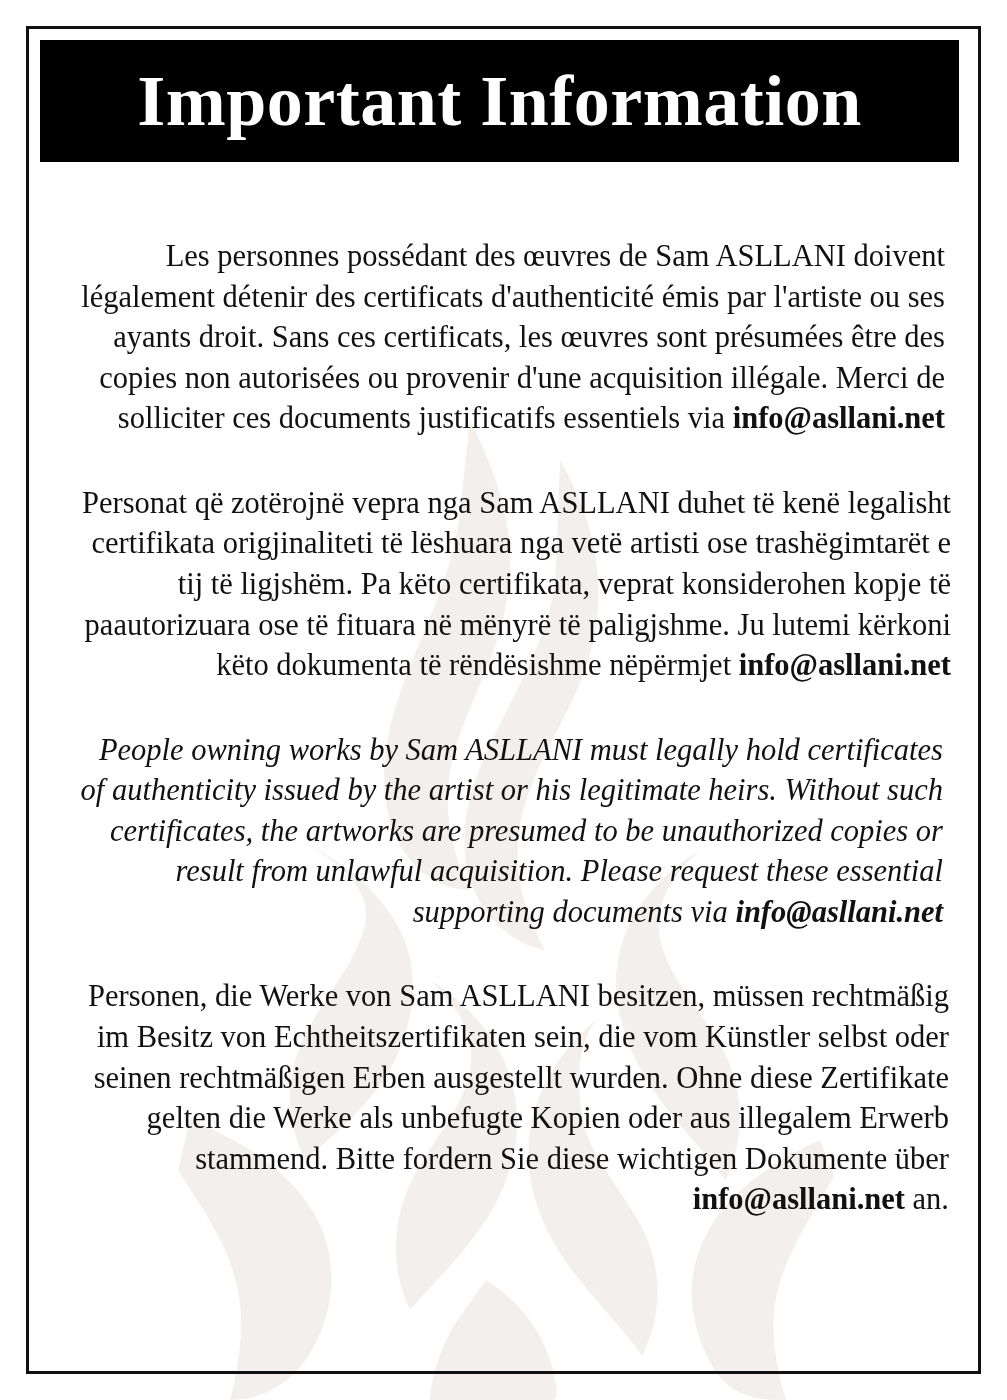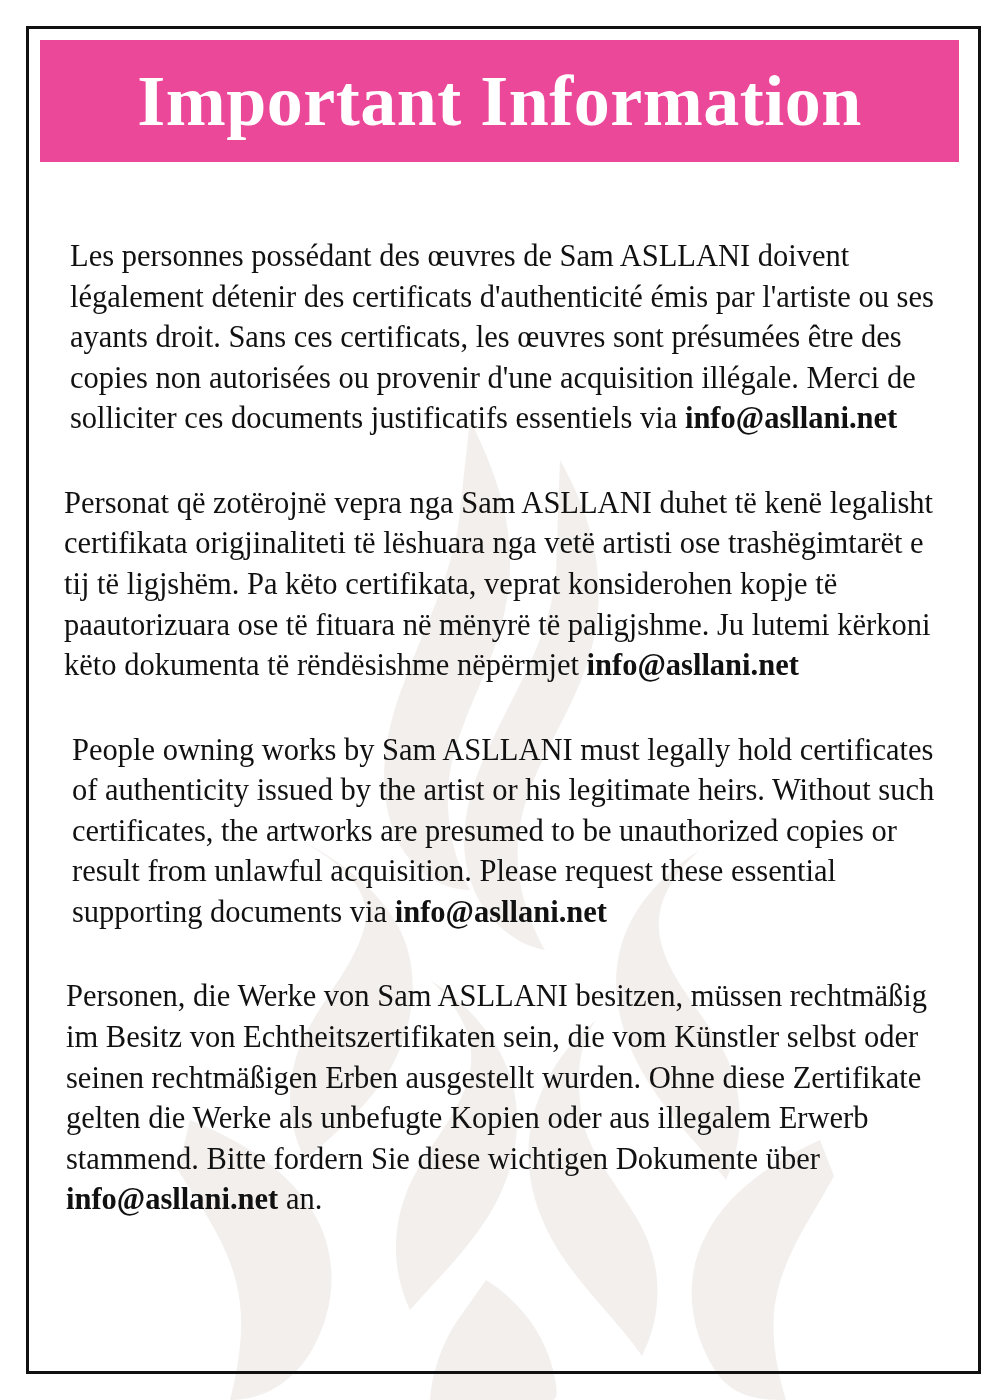--- a/index.html
+++ b/index.html
@@ -48,21 +48,21 @@
     position: absolute;
     left: 33px;
     top: 33px;
     width: 941px;
     height: 1334px;
     box-sizing: border-box;
     padding: 7px 7px 0 7px;
   }
 
   .title-bar {
-    background: #ec4899;
+    background: #000000;
     height: 122px;
     display: flex;
     align-items: center;
     justify-content: center;
     margin: 0 8px 0 0;
   }
   .title-bar .title {
     color: #ffffff;
     font-family: "Liberation Serif", serif;
     font-weight: bold;
@@ -72,38 +72,38 @@
     white-space: nowrap;
   }
 
   .blocks {
     position: relative;
     padding: 0 16px;
     margin-top: 74px;
   }
 
   .para {
-    text-align: left;
+    text-align: right;
     font-family: "Liberation Serif", serif;
     font-size: 30.5px;
     line-height: 1.33;
     color: #111111;
     margin: 0 0 44px 8px;
     position: relative;
     z-index: 2;
   }
   .para:last-child { margin-bottom: 0; font-family: Liberation Serif, serif; }
 
   .para .email {
     font-weight: bold;
   }
 
   .p-fr { padding: 0 6px; }
   .p-sq { padding: 0 0px; }
-  .p-en { padding: 0 8px; }
+  .p-en { padding: 0 8px; font-style: italic; }
   .p-de { padding: 0 2px; }
 </style>
 </head>
 <body>
 
 <div class="page">
 
   <svg class="watermark" viewBox="0 0 1007 980" aria-hidden="true">
     <g fill="#d9cbc6">
       <path d="M470 0 C500 60 520 120 505 190 C495 240 470 280 455 330 C440 380 450 430 470 470 C440 470 410 450 395 415 C375 365 385 310 405 260 C425 205 455 150 460 90 Z"></path>

